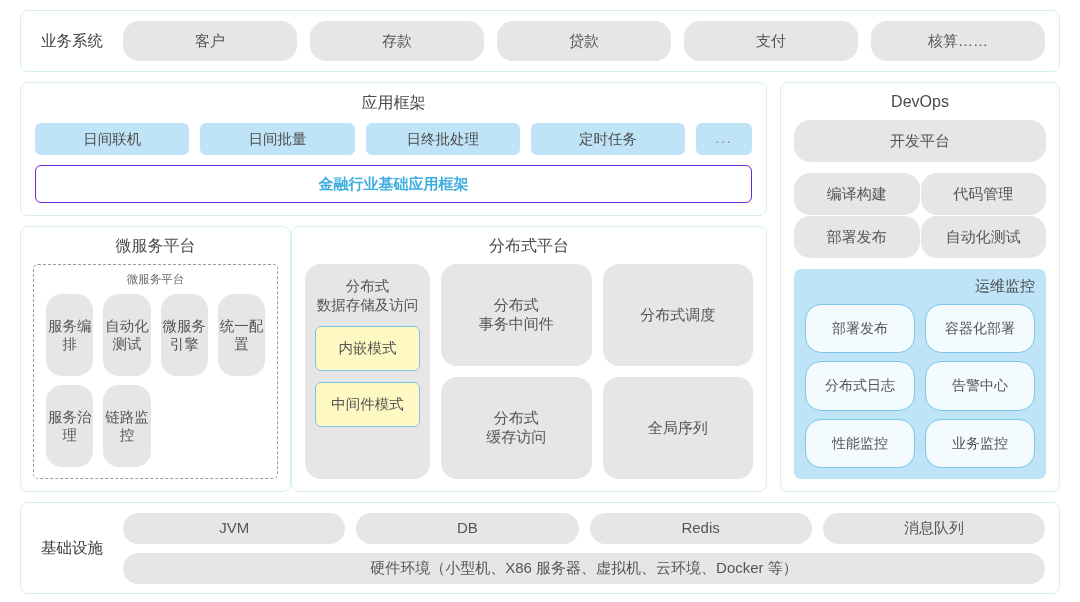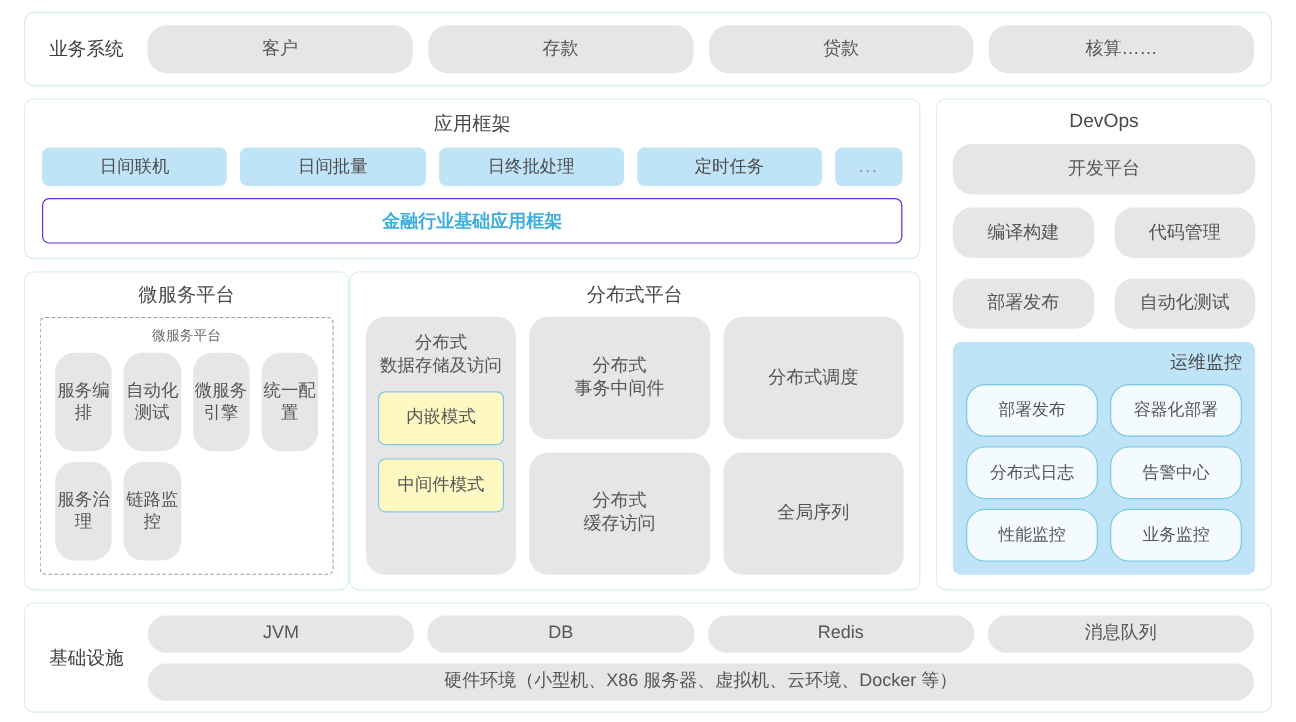--- a/index.html
+++ b/index.html
@@ -190,21 +190,21 @@
     min-width: 0;
   }
 
   
   .devops { height: 100%; padding: 10px 13px 12px 13px; display: flex; flex-direction: column; }
   .devops .panel-title { margin-bottom: 9px; }
   .devops-full { height: 42px; margin-bottom: 11px; }
   .devops-grid {
     display: grid;
     grid-template-columns: 1fr 1fr;
-    gap: 17px;
+    gap: 1px;
     margin-bottom: 11px;
   }
   .devops-grid .chip { height: 42px; }
   .ops {
     flex: 1;
     background: #bfe3f7;
     border-radius: 7px;
     padding: 8px 11px 11px 11px;
     display: flex;
     flex-direction: column;
@@ -236,20 +236,21 @@
 <body>
 
 <div class="page">
 
   <div class="shell biz-row">
     <div class="side-label">业务系统</div>
     <div class="biz-items">
       <div class="chip">客户</div>
       <div class="chip">存款</div>
       <div class="chip">贷款</div>
+      <div class="chip">支付</div>
       <div class="chip">核算……</div>
     </div>
   </div>
 
   <div class="mid">
 
     <div class="mid-left">
 
       <div class="panel appfw">
         <div class="panel-title">应用框架</div>

